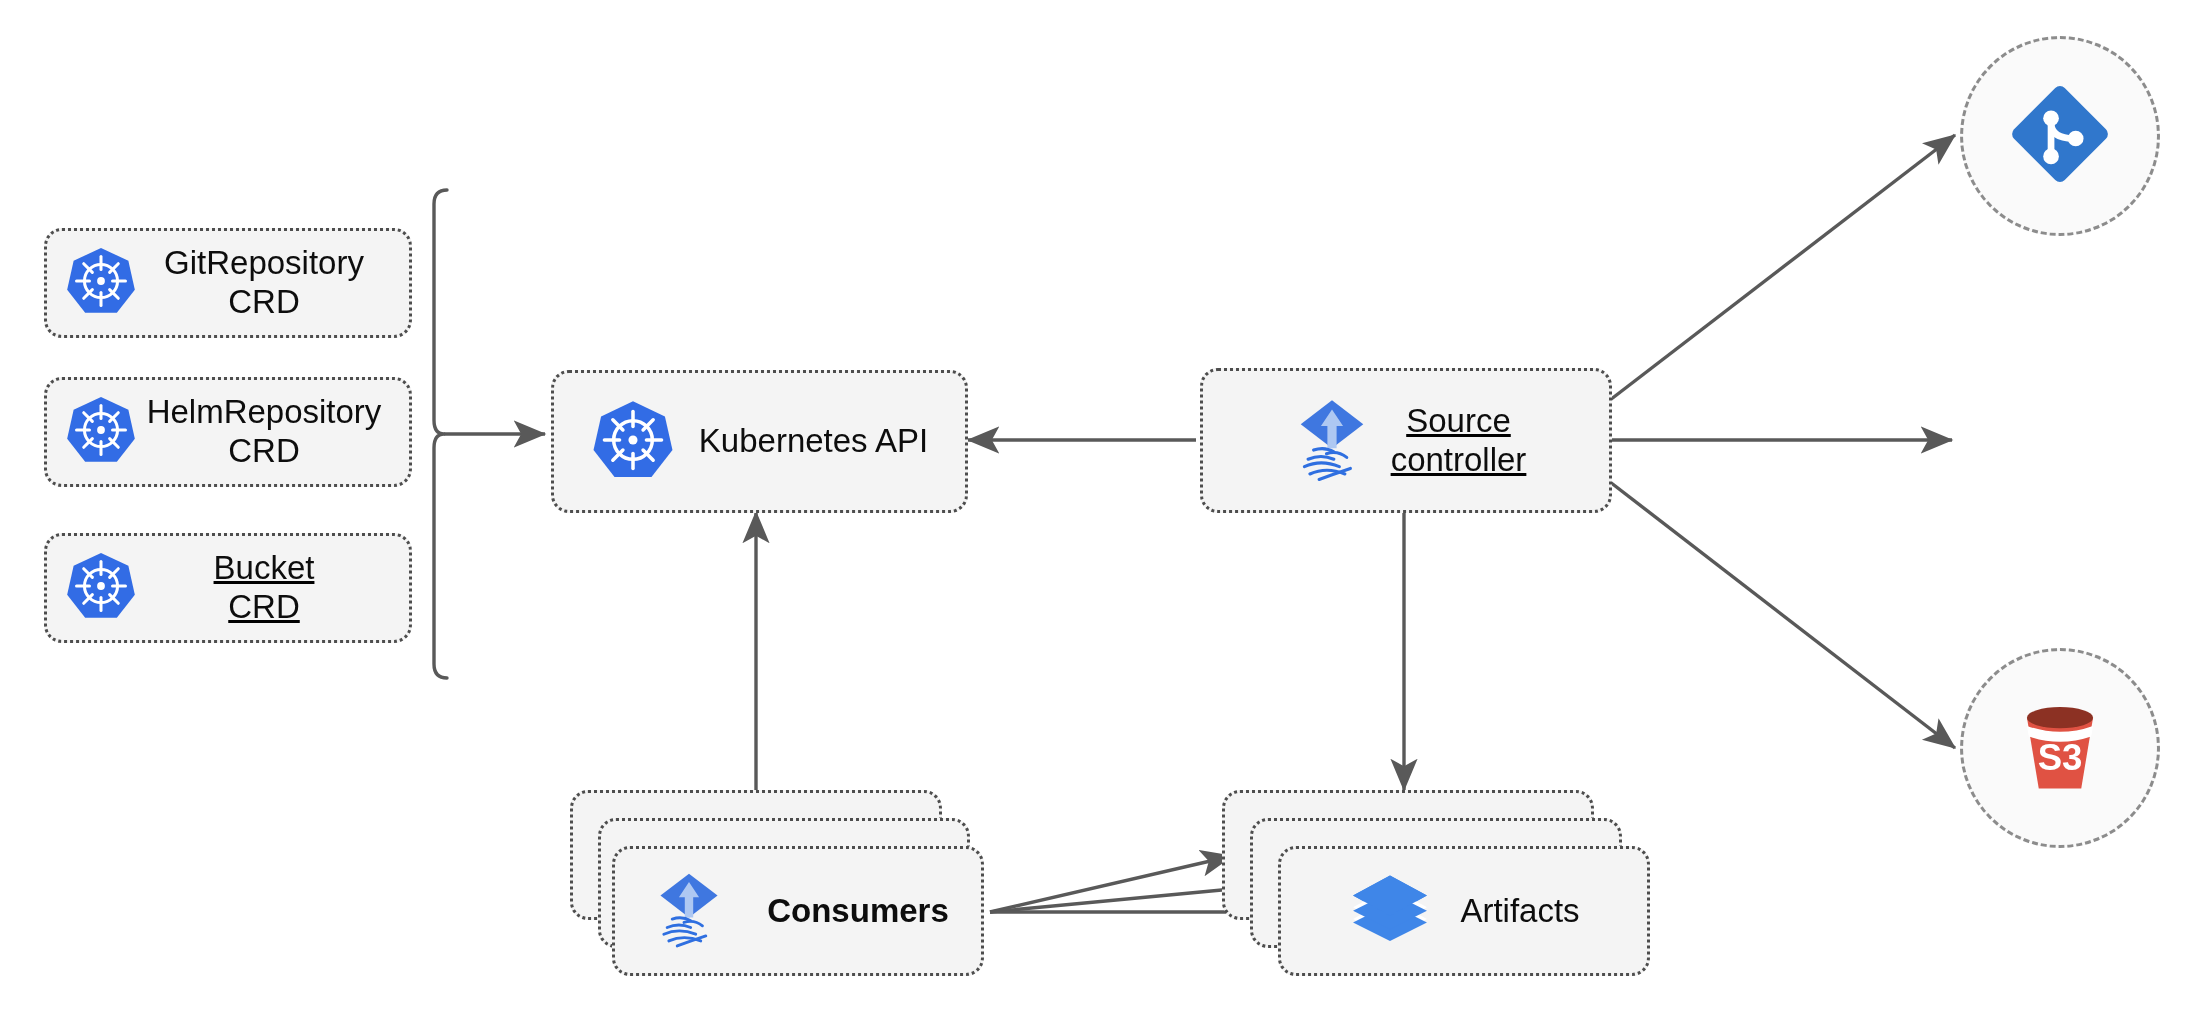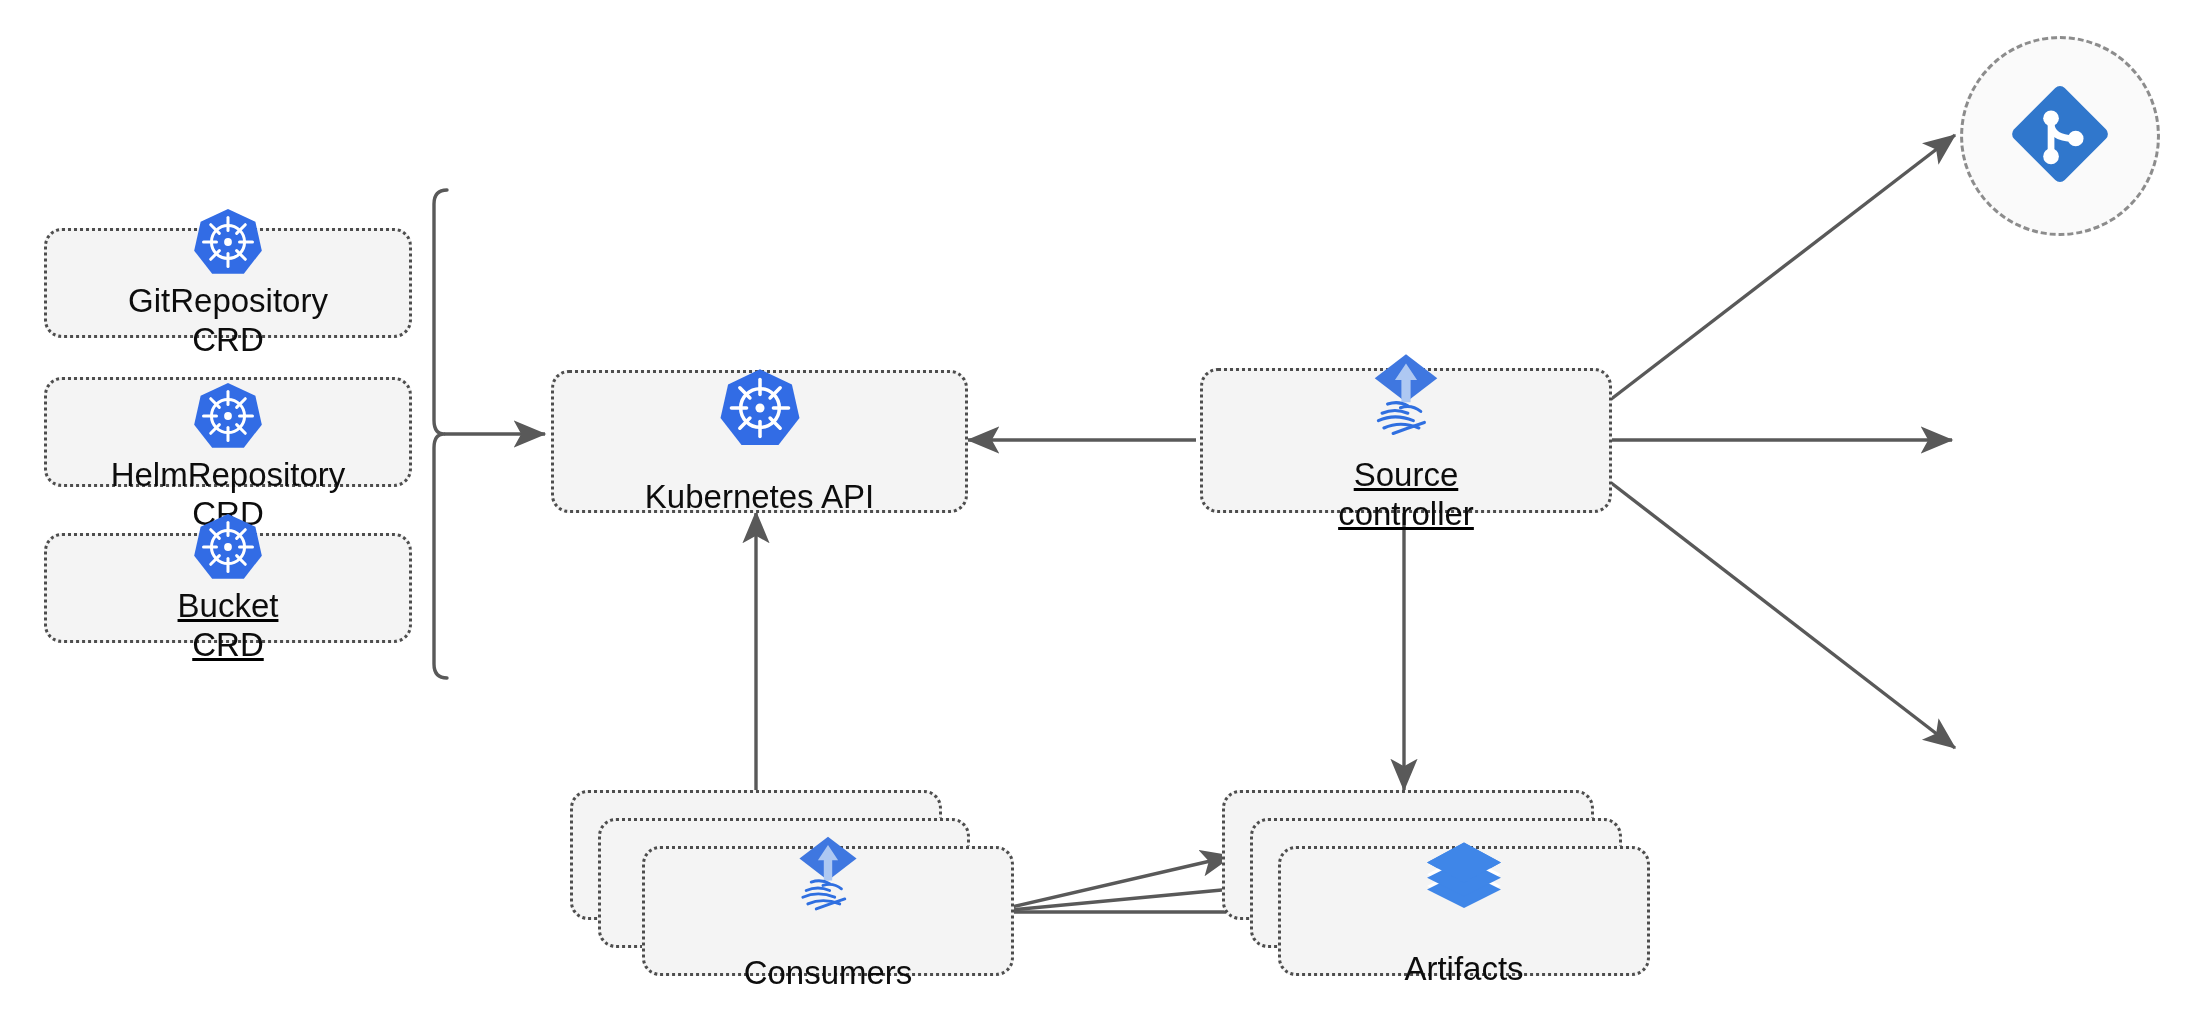--- a/index.html
+++ b/index.html
@@ -26,21 +26,21 @@
   }
 
   
   .node {
     position: absolute;
     box-sizing: border-box;
     background: #f4f4f4;
     border: 3px dotted #4d4d4d;
     border-radius: 18px;
     display: flex;
-    flex-direction: column;
+    flex-direction: row;
     align-items: center;
     justify-content: center;
   }
   .node.stack-ghost {
     background: #f4f4f4;
   }
   .node-label {
     font-size: 33px;
     line-height: 1.17;
     color: #0d0d0d;
@@ -205,21 +205,21 @@
           <path d="M30,62 Q42,58 52,64"></path>
         </g>
       </svg>
     </span>
     <span class="node-label">Source
 controller</span>
   </div>
 
   <div class="node stack-ghost" style="left:570px; top:790px; width:372px; height:130px;"></div>
   <div class="node stack-ghost" style="left:598px; top:818px; width:372px; height:130px;"></div>
-  <div class="node" style="left:642px; top:846px; width:372px; height:130px; gap:36px; padding:0 24px;">
+  <div class="node" style="left:612px; top:846px; width:372px; height:130px; gap:36px; padding:0 24px;font-weight:bold;">
     <span class="icon-slot">
       <svg width="84" height="84" viewBox="0 0 100 100">
         <polygon points="50,8 84,34 50,60 16,34" fill="#3f77e0"></polygon>
         <path d="M50,18 L62,36 L55,36 L55,60 L45,60 L45,36 L38,36 Z" fill="#aec8f2"></path>
         <g stroke="#2f6fe0" stroke-width="3.4" stroke-linecap="round" fill="none">
           <path d="M24,72 Q38,66 52,72"></path>
           <path d="M20,80 Q38,72 58,80"></path>
           <path d="M26,88 Q44,80 64,88"></path>
           <path d="M36,94 Q52,88 70,82"></path>
           <path d="M44,66 Q56,62 66,70"></path>
@@ -257,14 +257,24 @@
         </g>
         <g stroke="#ffffff" stroke-width="6" stroke-linecap="round" fill="none">
           <line x1="42" y1="36" x2="42" y2="70"></line>
           <path d="M42,40 Q42,54 62,54"></path>
         </g>
       </svg>
     </span>
   </div>
 
 
+  <div class="circle-node" style="left:1960px; top:648px; width:200px; height:200px;">
+    <span class="icon-slot">
+      <svg width="118" height="118" viewBox="0 0 100 100">
+        <path d="M22,26 L78,26 L68,86 L32,86 Z" fill="#E05243"></path>
+        <ellipse cx="50" cy="26" rx="28" ry="9" fill="#8C3123"></ellipse>
+        <path d="M22,33 Q50,43 78,33 L76.4,42 Q50,51 23.6,42 Z" fill="#ffffff"></path>
+        <text x="50" y="70" text-anchor="middle" font-family="'Liberation Sans', sans-serif" font-size="31" font-weight="bold" fill="#ffffff">S3</text>
+      </svg>
+    </span>
+  </div>
 
 </div>
 
 </body></html>

